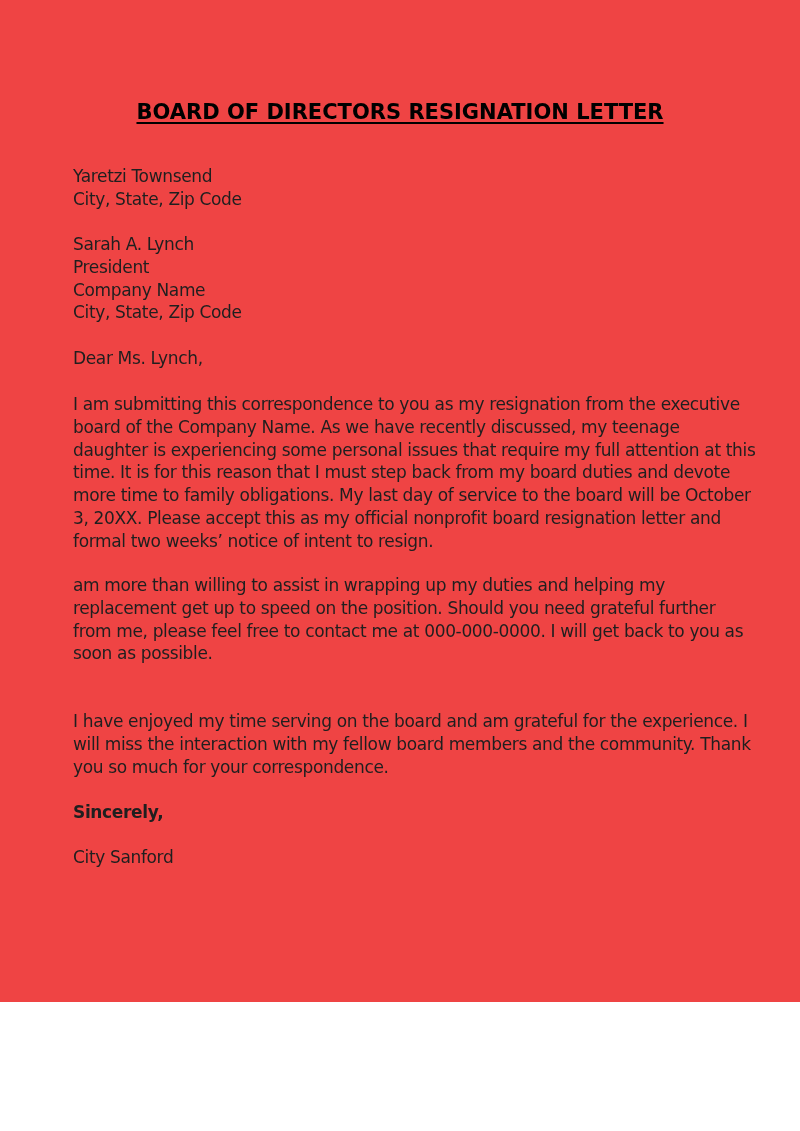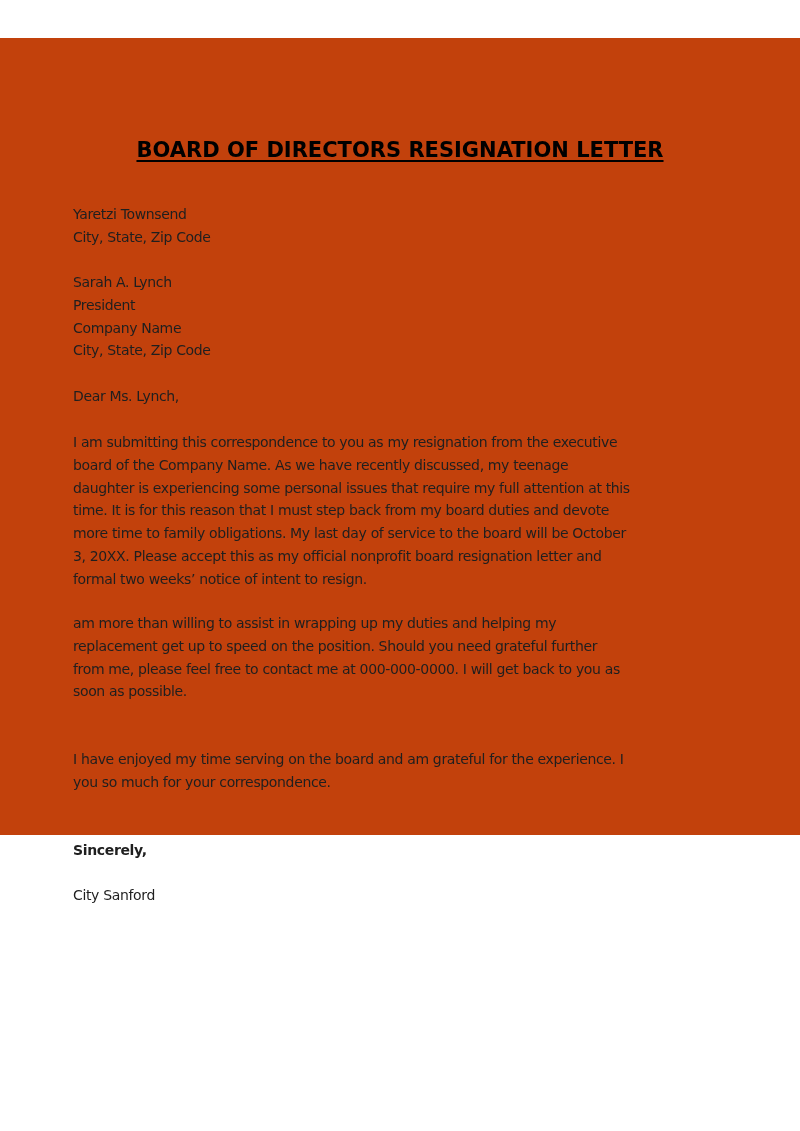--- a/index.html
+++ b/index.html
@@ -1,31 +1,30 @@
 <!DOCTYPE html>
 <html><head>
 <meta charset="utf-8">
 <style>
   html, body { margin: 0; padding: 0; background: #ffffff; }
   body { width: 800px; height: 1131px; position: relative; overflow: hidden; }
   .page {
-    position: absolute; left: 0; top: 0; width: 800px; height: 797px;
-    background: #c2410c; color: #1a1a1a;
+    position: absolute; left: 0; top: 0; width: 800px; height: 1002px;
+    background: #ef4444; color: #1a1a1a;
     font-family: "DejaVu Sans", sans-serif;
-    margin-top: 38px;
   }
   .title {
     position: absolute; left: 0; width: 800px; top: 100px;
     text-align: center; font-weight: bold; font-size: 21px;
     letter-spacing: 0px; color: #000;
   }
   .title span { text-decoration: underline; text-decoration-thickness: 2px; text-underline-offset: 3px; }
   .body-text {
     position: absolute; left: 73px; width: 660px;
-    font-size: 14px; line-height: 22.8px; color: #1f1f1f;
+    font-size: 17px; line-height: 22.8px; color: #1f1f1f;
     font-family: "DejaVu Sans", sans-serif;
     letter-spacing: -0.35px;
   }
   .line { display: block; white-space: nowrap; }
   #sender { top: 165px; }
   #recipient { top: 233px; }
   #salutation { top: 347px; }
   #para1 { top: 393px; }
   #para2 { top: 574px; }
   #para3 { top: 710px; }
@@ -66,20 +65,21 @@
 
   <div class="body-text" id="para2">
     <span class="line">am more than willing to assist in wrapping up my duties and helping my</span>
     <span class="line">replacement get up to speed on the position. Should you need grateful further</span>
     <span class="line">from me, please feel free to contact me at 000-000-0000. I will get back to you as</span>
     <span class="line">soon as possible.</span>
   </div>
 
   <div class="body-text" id="para3">
     <span class="line">I have enjoyed my time serving on the board and am grateful for the experience. I</span>
+    <span class="line">will miss the interaction with my fellow board members and the community. Thank</span>
     <span class="line">you so much for your correspondence.</span>
   </div>
 
   <div class="body-text" id="closing">
     <span class="line">Sincerely,</span>
   </div>
 
   <div class="body-text" id="signature">
     <span class="line">City Sanford</span>
   </div>

